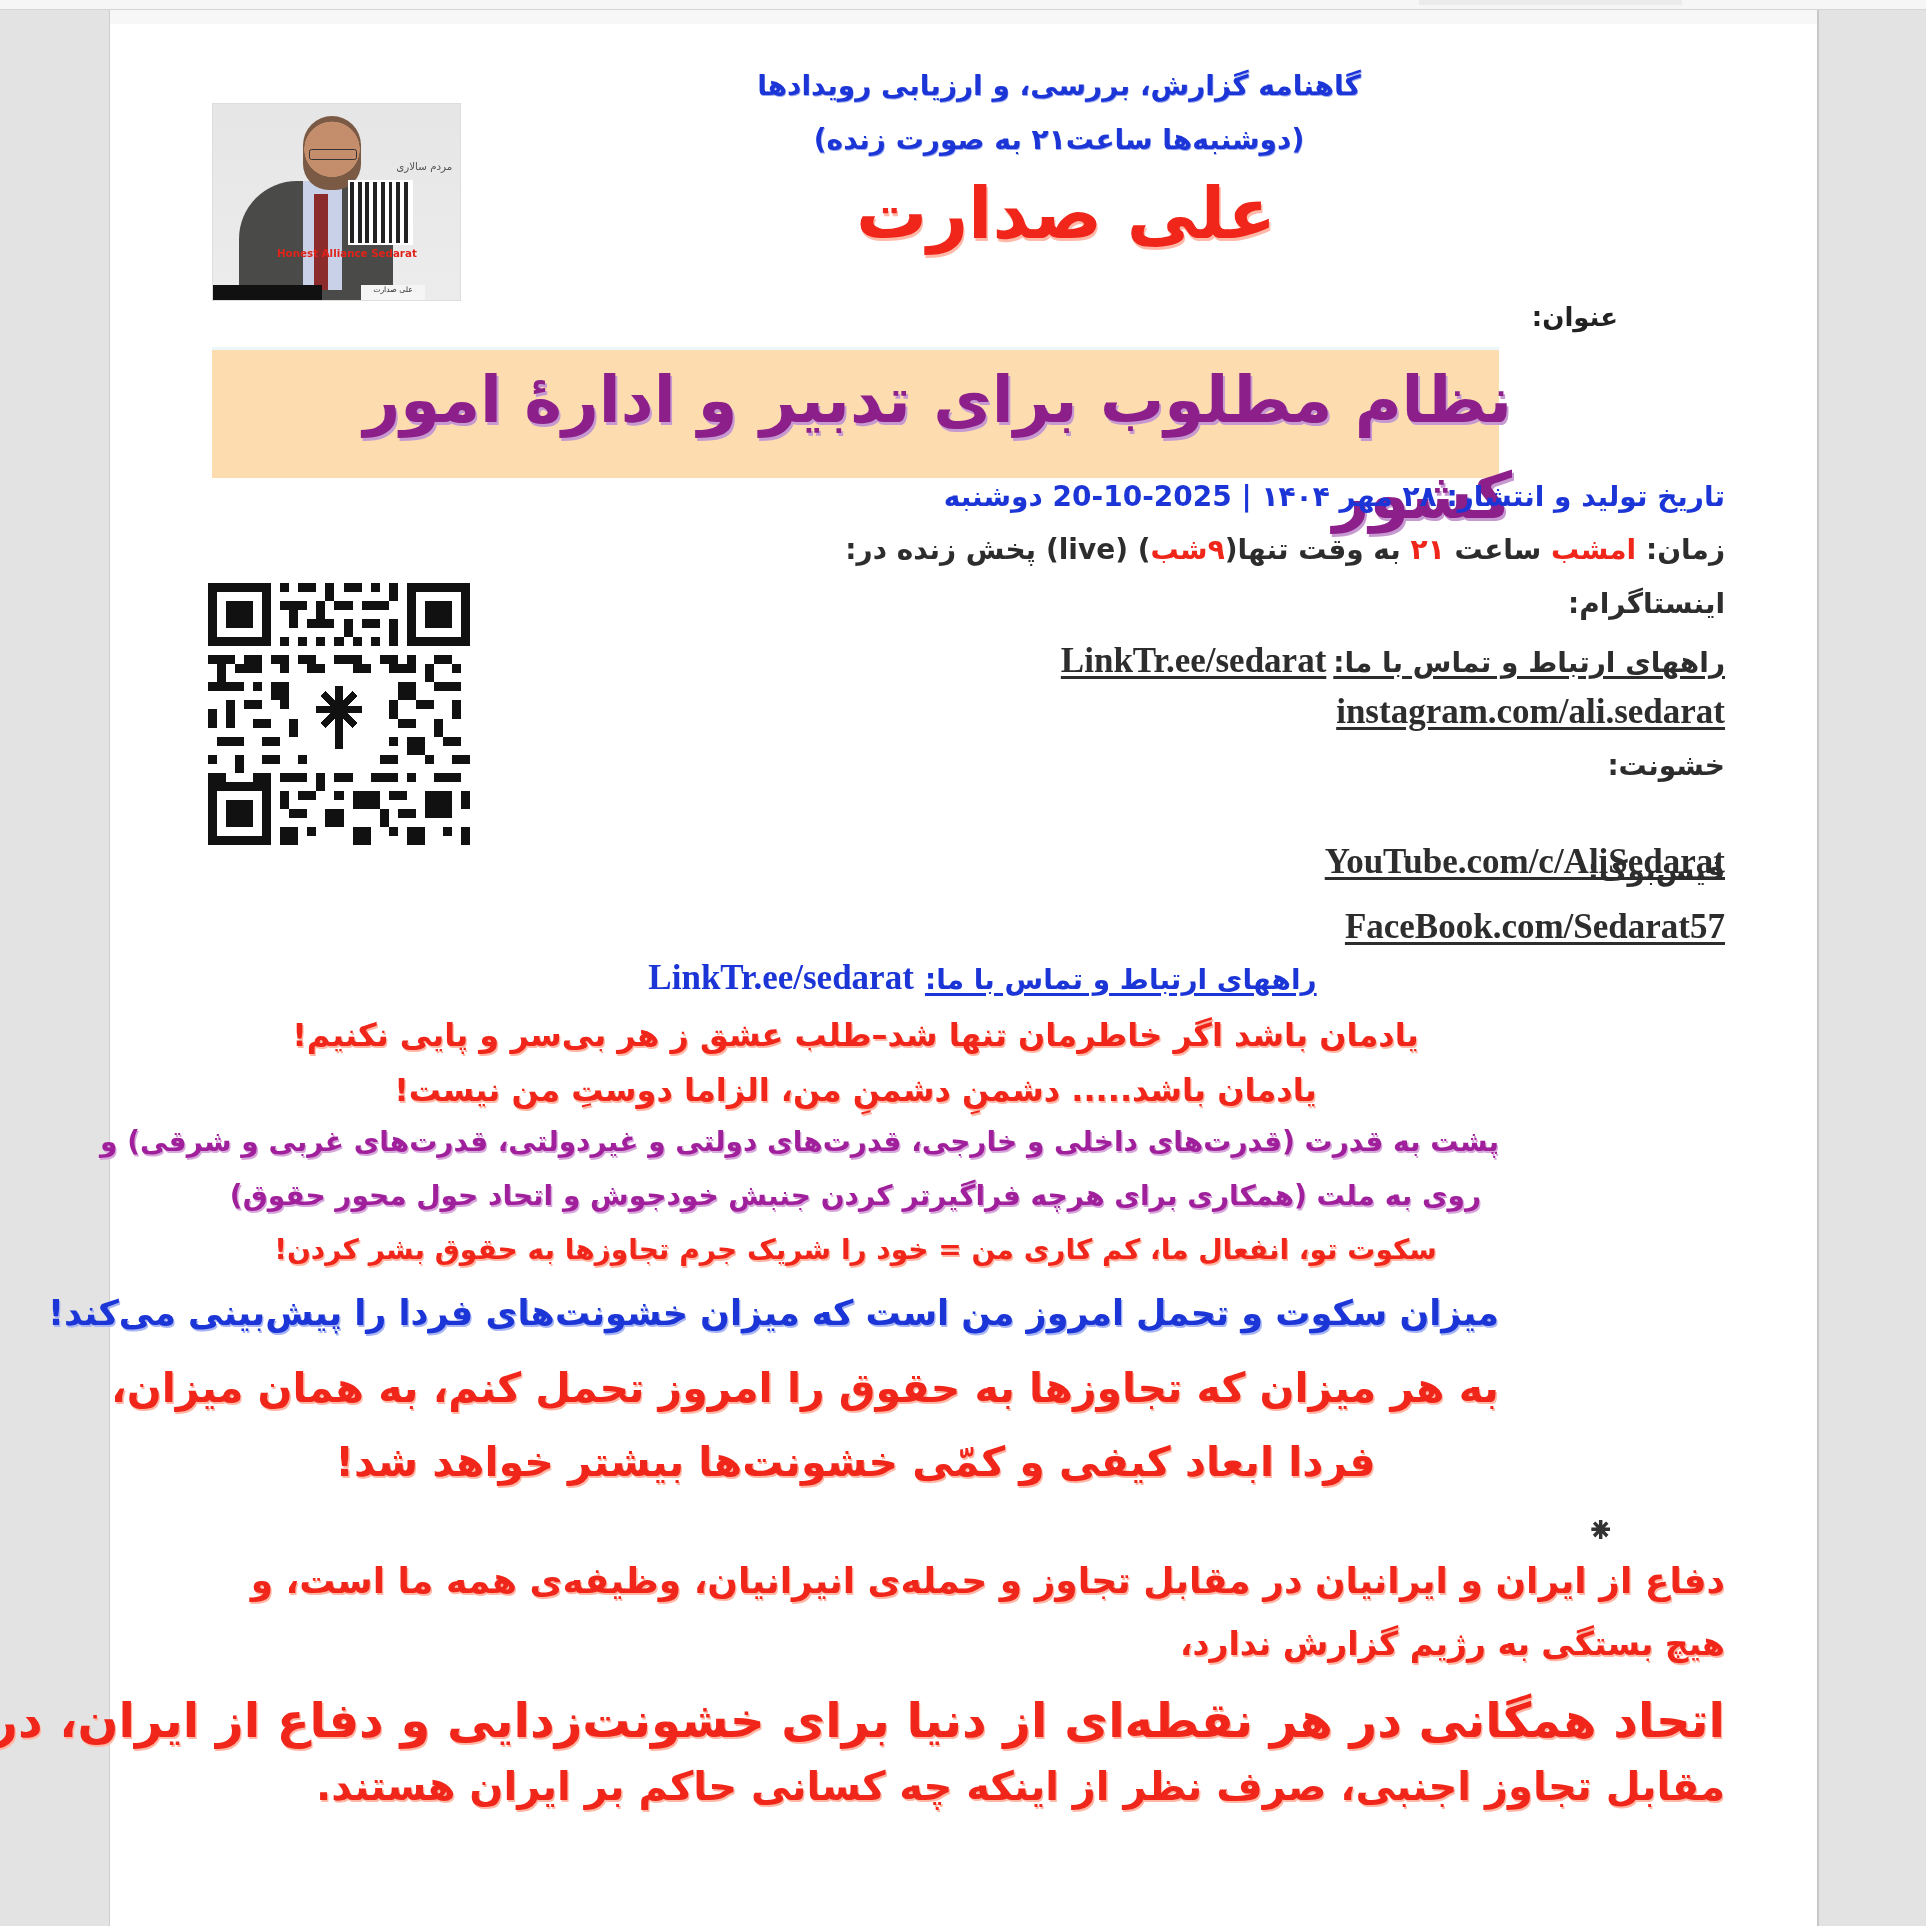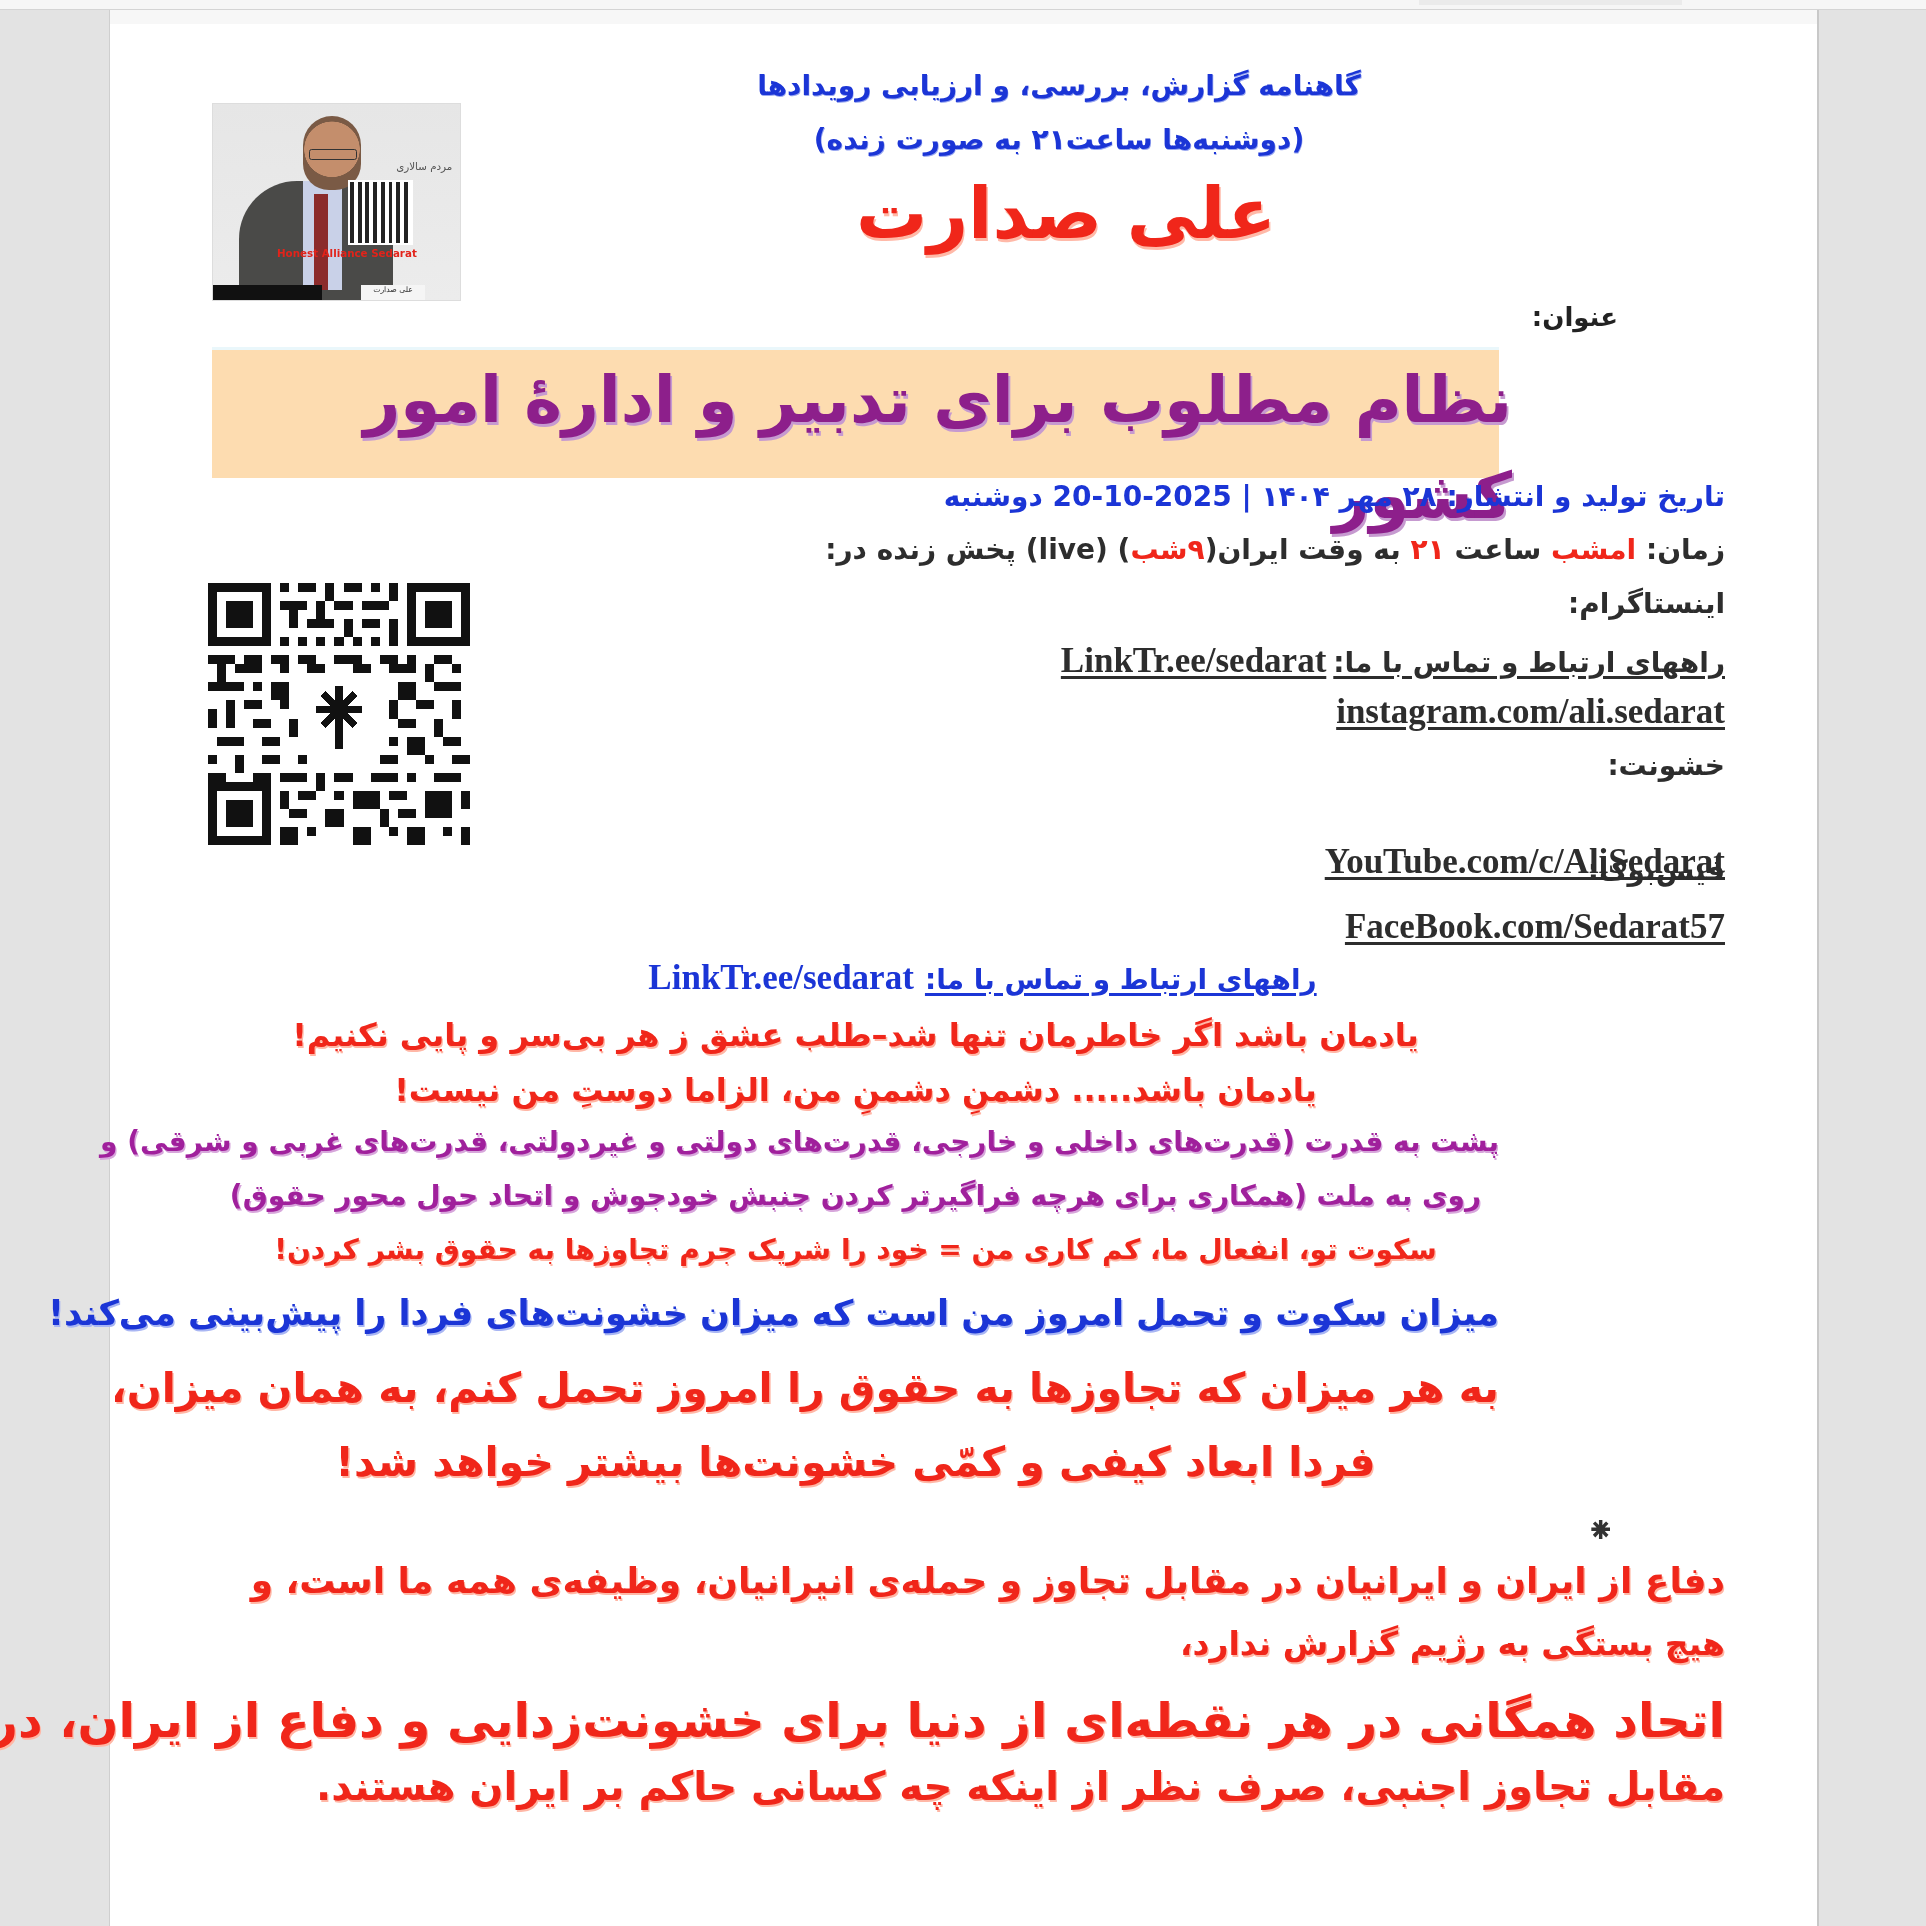--- a/index.html
+++ b/index.html
@@ -145,21 +145,21 @@
   <div class="desk"></div>
   <div class="nameplate">علی صدارت</div>
 </div>
 
 <div class="abs rtl bold" style="right:308px; top:302px; color:#222; font-size:26px; direction:rtl;">عنوان:</div>
 <div class="title-band"></div>
 <div class="title-text">نظام مطلوب برای تدبیر و ادارهٔ امور کشور</div>
 
 <div class="blue-line" style="top:480px;">تاریخ تولید و انتشار: ۲۸ مهر ۱۴۰۴ | 2025-10-20 دوشنبه</div>
 <div class="dark-line fa" style="top:533px;">
-  <span>زمان: </span><span class="red-inline">امشب</span><span> ساعت </span><span class="red-inline">۲۱</span><span> به وقت ایران(</span><span class="red-inline">۹شب</span><span>) (live) پخش زنده در:</span>
+  <span>زمان: </span><span class="red-inline">امشب</span><span> ساعت </span><span class="red-inline">۲۱</span><span> به وقت تنها(</span><span class="red-inline">۹شب</span><span>) (live) پخش زنده در:</span>
 </div>
 
 <div class="dark-line fa" style="top:587px;">اینستاگرام:</div>
 <div class="dark-line" style="top:641px;">
   <span class="ul fa" style="font-family:'DejaVu Sans',sans-serif;">راههای ارتباط و تماس با ما:</span>
   <a class="link" style="font-size:35px;">LinkTr.ee/sedarat</a>
 </div>
 <div class="dark-line" style="top:692px;">
   <a class="link" style="font-size:35px;">instagram.com/ali.sedarat</a>
 </div>

